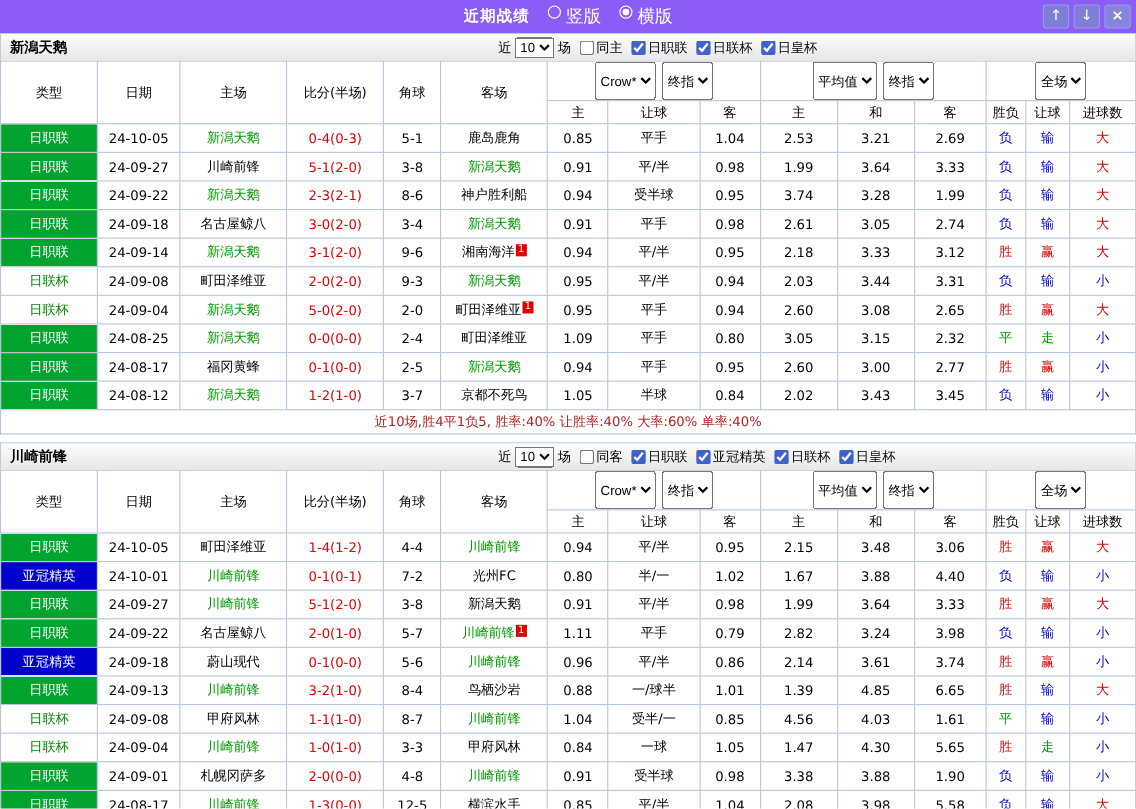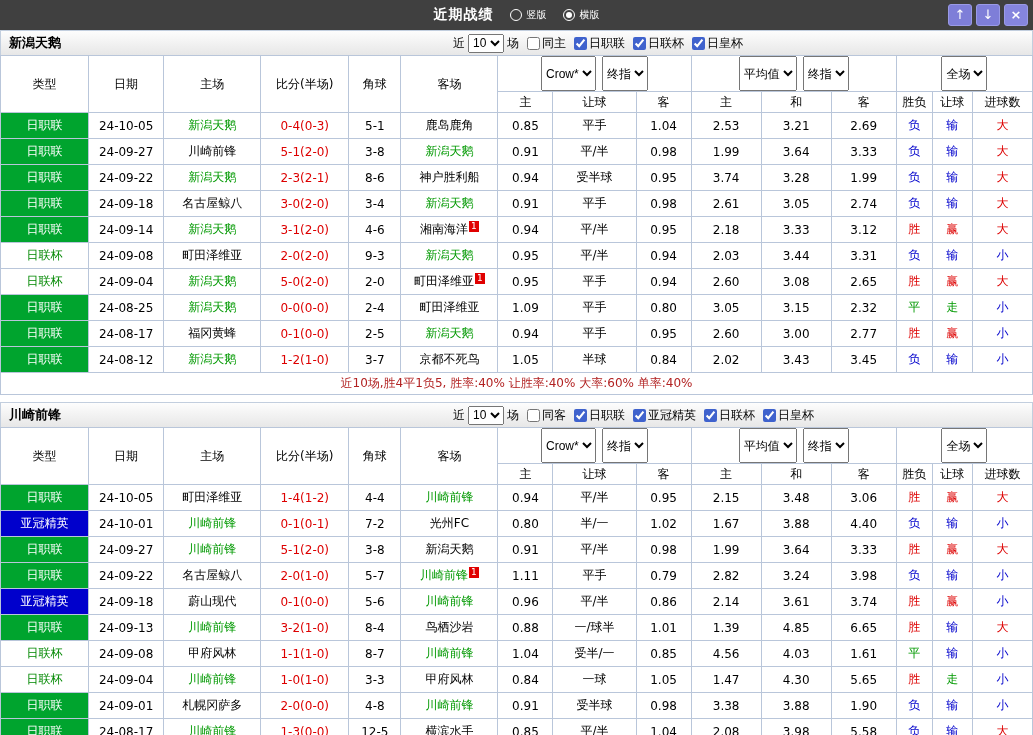--- a/index.html
+++ b/index.html
@@ -4,26 +4,26 @@
 <style>
   * { margin:0; padding:0; box-sizing:border-box; }
   html,body { background:#fff; }
   body {
     width:1033px; height:735px; overflow:hidden;
     font-family:"DejaVu Sans","Liberation Sans",sans-serif;
     font-size:12px; color:#000;
   }
   
   .titlebar {
-    height:30px; background:#404040; position:relative;
+    height:30px; background:#8b5cf6; position:relative;
     display:flex; align-items:center; justify-content:center;
   }
   .title-group { display:flex; align-items:center; gap:16px; color:#fff; }
   .win-title { font-weight:bold; font-size:14px; letter-spacing:1px; }
-  .radio-opt { display:inline-flex; align-items:center; gap:5px; cursor:pointer; font-size:10px; color:#fff; }
+  .radio-opt { display:inline-flex; align-items:flex-start; gap:5px; cursor:pointer; font-size:16px; color:#fff; }
   .radio-dot { width:12px; height:12px; border:1px solid #fff; border-radius:50%; display:inline-block; position:relative; }
   .radio-dot.sel::after { content:""; position:absolute; left:2px; top:2px; width:6px; height:6px; background:#fff; border-radius:50%; }
   .tb-buttons { position:absolute; right:5px; top:4px; display:flex; gap:4px; }
   .tb-btn {
     min-width:24px; height:22px; background:#7e7ed8; border:1px solid #9a9ae6; border-radius:3px;
     color:#fff; font-size:13px; line-height:20px; text-align:center; cursor:pointer;
     font-family:inherit; padding:0 4px;
   }
   .tb-btn.close { background:#8585dd; font-weight:bold; }
   
@@ -215,21 +215,21 @@
             <td>2.74</td>
             <td class="res-blue">负</td>
             <td class="res-blue">输</td>
             <td class="res-red">大</td>
           </tr>
           <tr>
             <td class="badge-green">日职联</td>
             <td>24-09-14</td>
             <td class="team hl">新潟天鹅</td>
             <td class="score">3-1(2-0)</td>
-            <td>4-6</td>
+            <td>9-6</td>
             <td class="team ">湘南海洋<span class="card">1</span></td>
             <td>0.94</td>
             <td>平/半</td>
             <td>0.95</td>
             <td>2.18</td>
             <td>3.33</td>
             <td>3.12</td>
             <td class="res-red">胜</td>
             <td class="res-red">赢</td>
             <td class="res-red">大</td>

